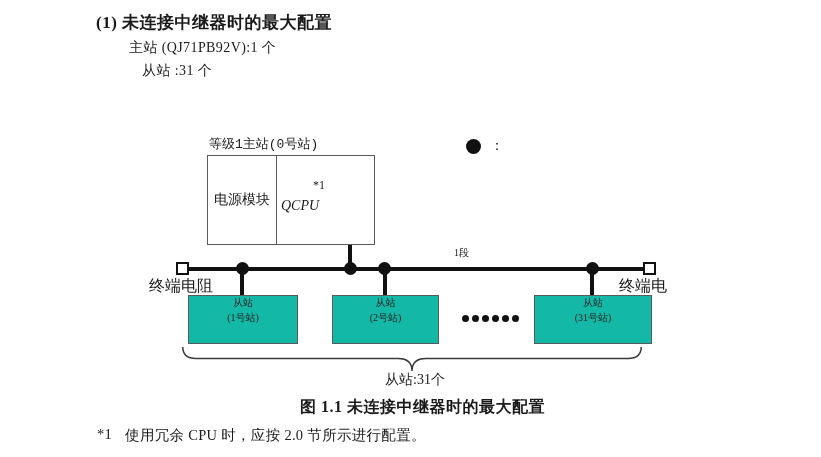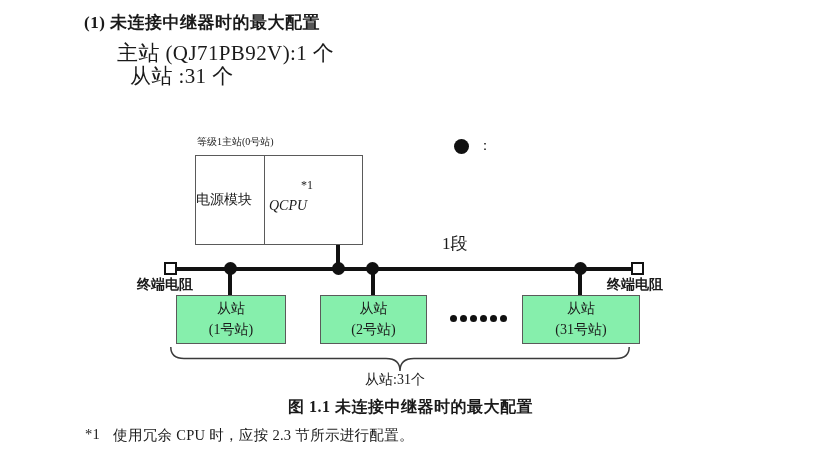--- a/index.html
+++ b/index.html
@@ -1,72 +1,73 @@
 <!DOCTYPE html>
 <html><head>
 <meta charset="utf-8">
 <style>
   html,body{margin:0;padding:0;background:#ffffff;}
   .page{
     position:relative;width:669px;height:457px;background:#ffffff;
     font-family:"Liberation Serif","DejaVu Serif",serif;color:#1a1a1a;
     overflow:hidden;
+    margin-left:12px;
   }
   .abs{position:absolute;}
   
   .title{left:84px;top:11px;font-size:17px;font-weight:bold;letter-spacing:.5px;}
-  .hline{font-size:21px;letter-spacing:.4px;}
+  .hline{font-size:14px;letter-spacing:.4px;}
   .l1{left:117px;top:39px;}
   .l2{left:130px;top:62px;}
   
-  .master-label{left:197px;top:135px;font-size:10px;}
+  .master-label{left:197px;top:135px;font-size:13px;font-family:Liberation Mono, monospace;}
   .master-box{
     left:195px;top:155px;width:168px;height:90px;
     border:1.4px solid #5a5a5a;display:flex;box-sizing:border-box;background:#fff;
   }
   .cell{position:relative;box-sizing:border-box;font-size:14px;}
   .cell + .cell{border-left:1.4px solid #5a5a5a;}
-  .c1{width:68px;display:flex;align-items:center;}
+  .c1{width:68px;display:flex;align-items:center;justify-content:center;}
   .c2{width:51px;}
   .c2 .note{position:absolute;top:22px;right:2px;font-size:12px;}
   .c2 .cpu{position:absolute;top:42px;left:4px;font-style:italic;}
   .c3{width:49px;display:flex;flex-direction:column;justify-content:center;padding-left:4px;line-height:1.55;}
   
   .legend{left:454px;top:137px;display:flex;align-items:center;font-size:14px;}
   .legend-dot{width:15px;height:15px;border-radius:50%;background:#111;display:inline-block;}
   .legend-sep{margin-left:9px;}
   .legend-text{margin-left:6px;letter-spacing:.5px;}
   
-  .seg-label{left:442px;top:232px;font-size:17px;font-family:Liberation Serif, serif;}
+  .seg-label{left:442px;top:246px;font-size:10px;font-family:Liberation Serif, serif;}
   .bus{left:177px;top:267px;width:454px;height:4px;background:#111;}
   .drop{width:4px;background:#111;}
   .master-drop{left:336px;top:245px;height:24px;}
   .drop1{left:228px;top:269px;height:28px;}
   .drop2{left:371px;top:269px;height:28px;}
   .drop3{left:578px;top:269px;height:28px;}
   .busdot{width:13px;height:13px;border-radius:50%;background:#111;top:262px;}
   .d1{left:224px;} .d2{left:332px;} .d3{left:366px;} .d4{left:574px;}
   .term{width:13px;height:13px;background:#fff;border:2px solid #111;box-sizing:border-box;top:262px;}
   .term-l{left:164px;} .term-r{left:631px;}
-  .term-label{font-size:14px;top:276px;font-weight:bold;}
+  .term-label{font-size:16px;top:276px;}
   .tl-l{left:137px;} .tl-r{left:607px;}
   
   .slave{
-    top:295px;height:49px;border:1.4px solid #5a5a5a;box-sizing:border-box;background:#86efac;
-    display:flex;flex-direction:column;align-items:center;justify-content:center;
-    font-size:14px;line-height:1.45;
+    top:295px;height:49px;border:1.4px solid #5a5a5a;box-sizing:border-box;background:#14b8a6;
+    display:flex;flex-direction:column;align-items:center;
+    font-size:10px;line-height:1.45;
   }
   .s1{left:176px;width:110px;}
   .s2{left:320px;width:107px;}
   .s3{left:522px;width:118px;}
   .ellipsis{left:450px;top:315px;display:flex;gap:3px;align-items:center;}
   .ellipsis i{width:7px;height:7px;border-radius:50%;background:#111;display:block;}
   
   .brace{left:170px;top:347px;}
-  .brace-label{left:365px;top:371px;width:76px;font-size:14px;}
+  .brace-label{left:365px;top:371px;width:76px;text-align:center;font-size:14px;}
   .caption{left:288px;top:397px;font-size:16px;font-weight:bold;letter-spacing:.5px;}
   .footnote{left:85px;top:426px;display:flex;font-size:14.5px;letter-spacing:.3px;}
   .footnote .fmark{margin-right:13px;}
 </style>
 </head>
 <body>
 
 <div class="page">
 
   <div class="abs title">(1) 未连接中继器时的最大配置</div>
@@ -125,16 +126,16 @@
       <i></i>
   </div>
 
   <svg class="abs brace" width="460" height="26" viewBox="0 0 460 26">
     <path d="M 0.8 0 Q 0.8 11.5 14 11.5 L 216 11.5 Q 230 11.5 230 24 Q 230 11.5 244 11.5 L 446 11.5 Q 459.2 11.5 459.2 0" fill="none" stroke="#3a3a3a" stroke-width="1.5"></path>
   </svg>
   <div class="abs brace-label">从站:31个</div>
   <div class="abs caption">图 1.1 未连接中继器时的最大配置</div>
   <div class="abs footnote">
     <span class="fmark">*1</span>
-    <span>使用冗余 CPU 时，应按 2.3 节所示进行配置。</span>
+    <span>使用冗余 CPU 时，应按 2.0 节所示进行配置。</span>
   </div>
 
 </div>
 
 </body></html>

